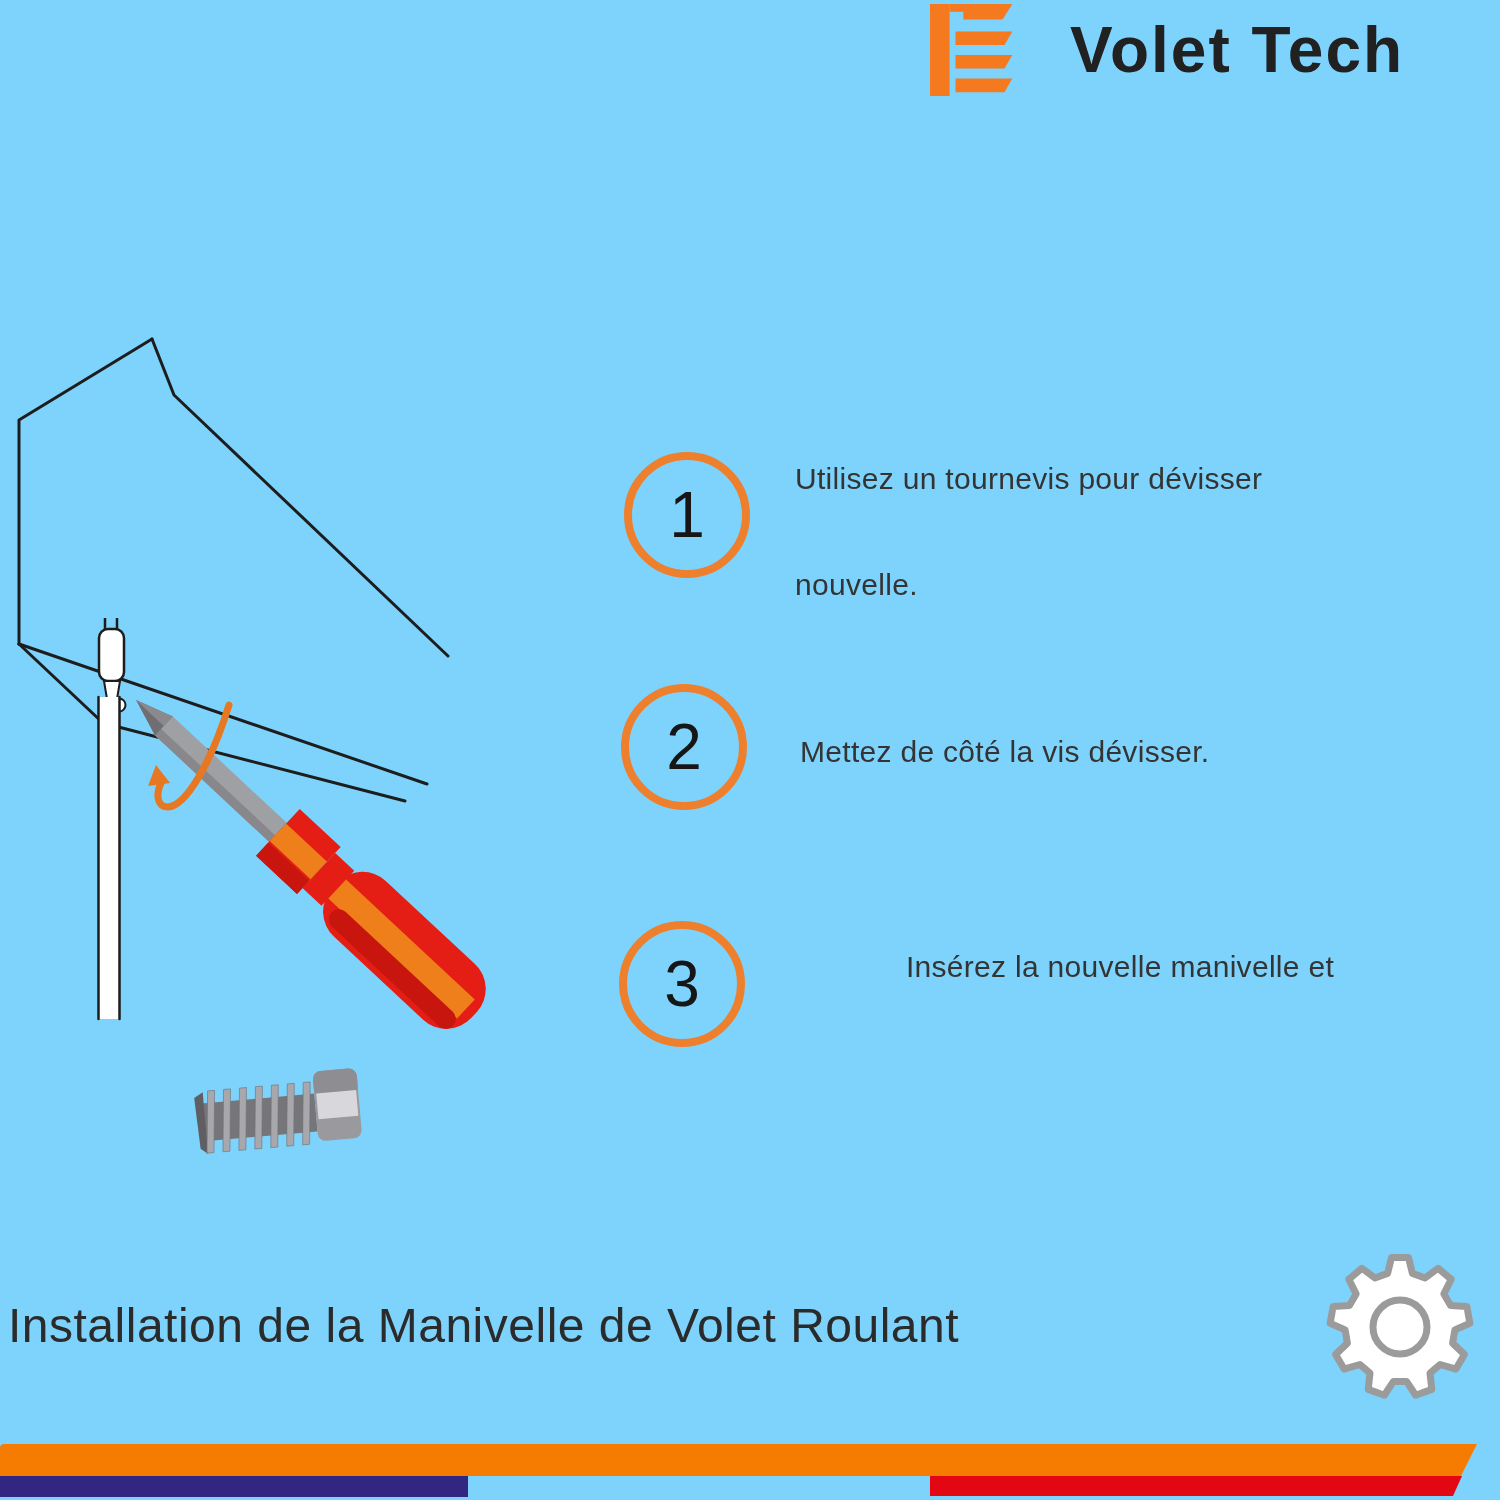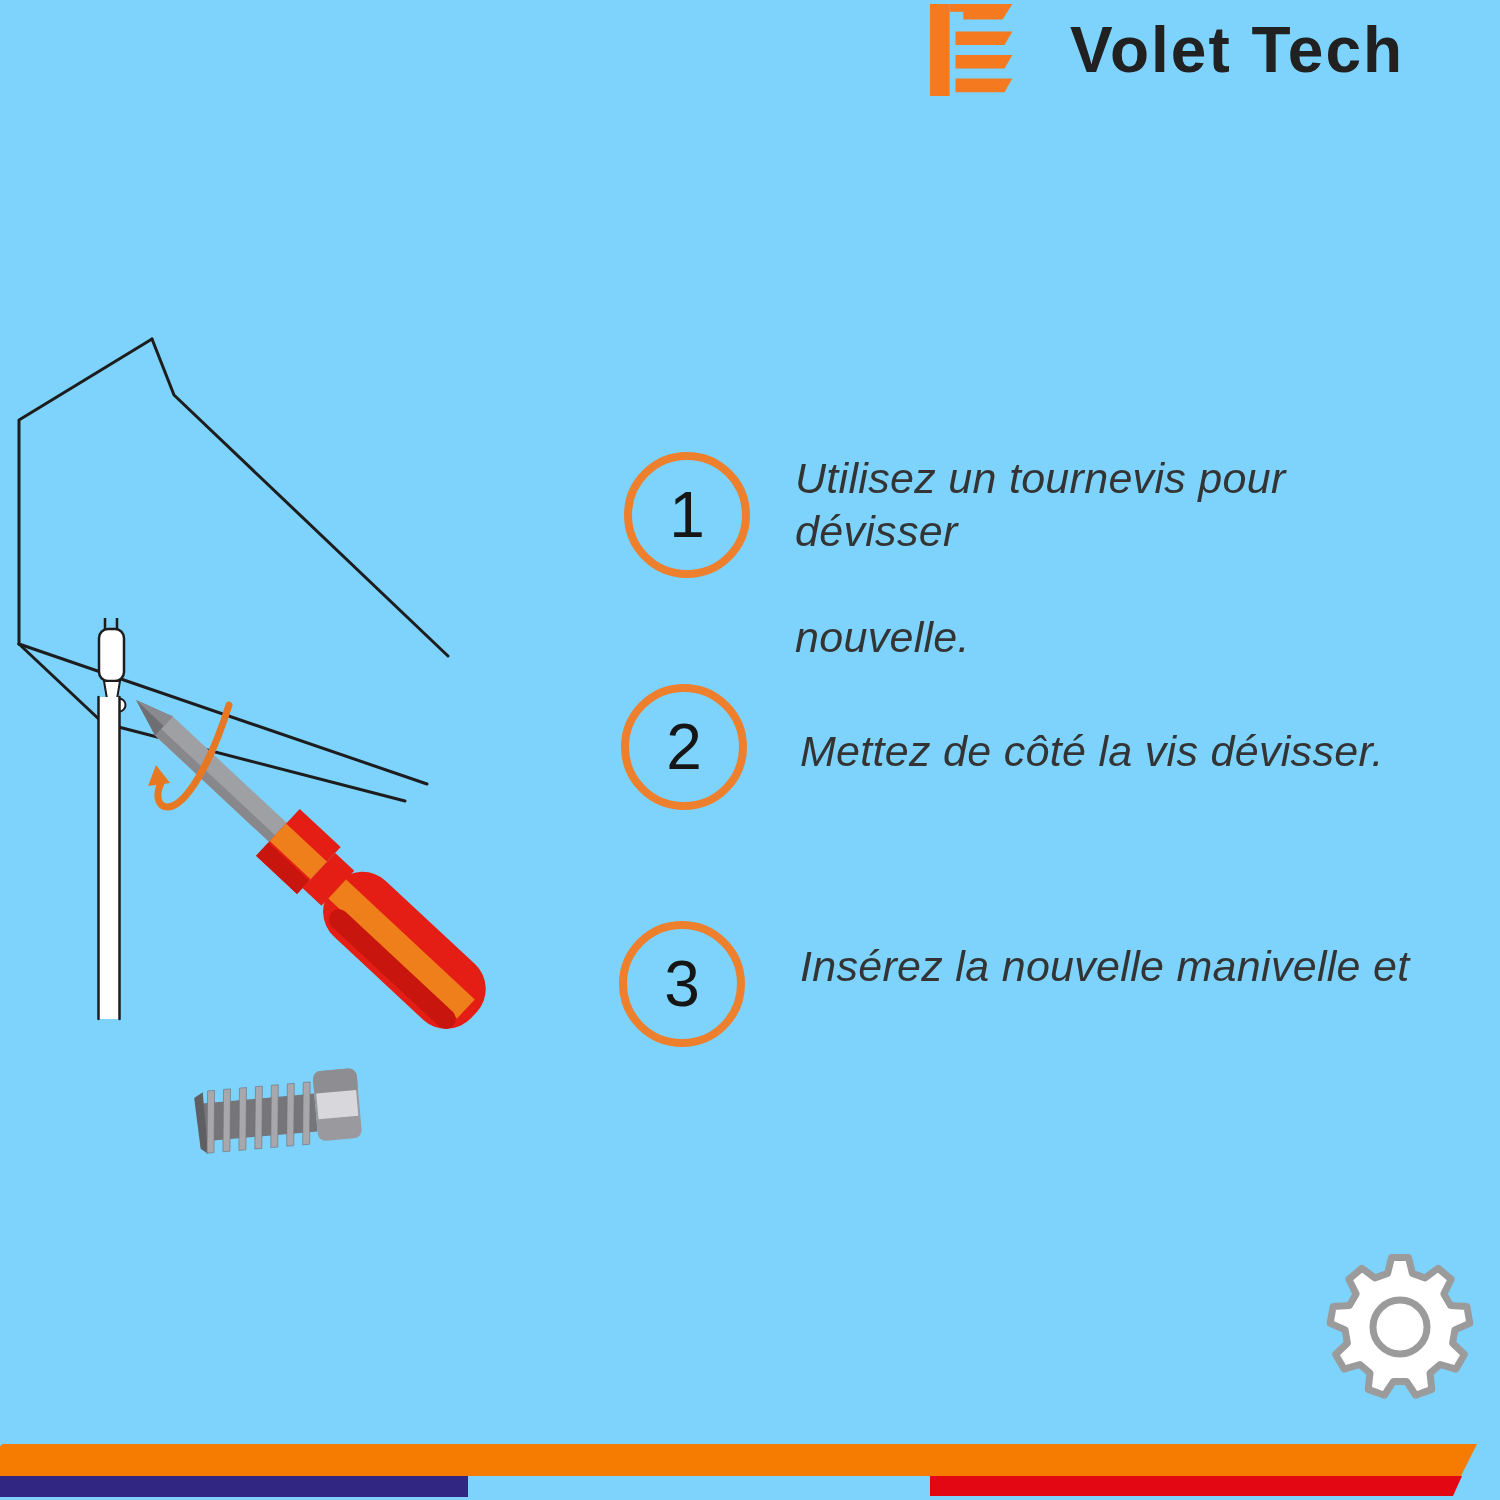--- a/index.html
+++ b/index.html
@@ -11,27 +11,27 @@
   .logo svg{display:block;}
   .brand-name{margin-left:42px;font-size:64px;font-weight:600;letter-spacing:2px;color:#212121;}
 
   
   .illustration{position:absolute;left:0;top:300px;}
 
   
   .step-circle{position:absolute;box-sizing:border-box;width:126px;height:126px;border:8px solid #EE7F2D;
                border-radius:50%;display:flex;align-items:center;justify-content:center;}
   .step-number{font-size:64px;font-weight:500;color:#161616;}
-  .step-text{position:absolute;font-size:43px;line-height:53px;color:#343434;letter-spacing:.3px;font-style:italic;}
+  .step-text{position:absolute;font-size:30px;line-height:53px;color:#343434;letter-spacing:.3px;}
   #circle-1{left:624px;top:452px;}
   #circle-2{left:621px;top:684px;}
   #circle-3{left:619px;top:921px;}
   #text-1{left:795px;top:452px;width:640px;}
   #text-2{left:800px;top:725px;width:640px;}
-  #text-3{left:800px;top:940px;width:640px;}
+  #text-3{left:800px;top:940px;width:640px;text-align:center;}
 
   
   .page-title{position:absolute;left:8px;top:1298px;margin:0;font-size:48px;font-weight:500;
               color:#2b2b2b;letter-spacing:.5px;white-space:nowrap;}
 
   
   .gear{position:absolute;left:1325px;top:1252px;}
 
   
   .stripe-orange{position:absolute;left:0;top:1444px;width:1477px;height:32px;background:#F57C00;
@@ -133,20 +133,21 @@
 
     <div class="step-circle" id="circle-3">
       <span class="step-number">3</span>
     </div>
     <div class="step-text" id="text-3">
       <span>Insérez la nouvelle manivelle et</span><br>
     </div>
 
   </section>
 
+  <h1 class="page-title">Installation de la Manivelle de Volet Roulant</h1>
 
   <svg class="gear" width="150" height="150" viewBox="0 0 150 150">
     <polygon id="gear-path" fill="#ffffff" stroke="#9B9B9B" stroke-width="7" stroke-linejoin="round" points="62.6,21.4 66.5,5.5 83.5,5.5 87.4,21.4 100.0,26.0 113.1,16.3 126.2,27.3 118.9,41.9 125.6,53.5 141.9,54.5 144.9,71.3 129.9,77.9 127.6,91.1 139.4,102.4 130.9,117.1 115.2,112.5 105.0,121.1 106.8,137.4 90.7,143.2 81.7,129.6 68.3,129.6 59.3,143.2 43.2,137.4 45.0,121.1 34.8,112.5 19.1,117.1 10.6,102.4 22.4,91.1 20.1,77.9 5.1,71.3 8.1,54.5 24.4,53.5 31.1,41.9 23.8,27.3 36.9,16.3 50.0,26.0"></polygon>
     <circle cx="75" cy="75" r="27" fill="#ffffff" stroke="#9B9B9B" stroke-width="7"></circle>
   </svg>
 
   <div class="stripe-orange"></div>
   <div class="stripe-navy"></div>
   <div class="stripe-red"></div>
 

